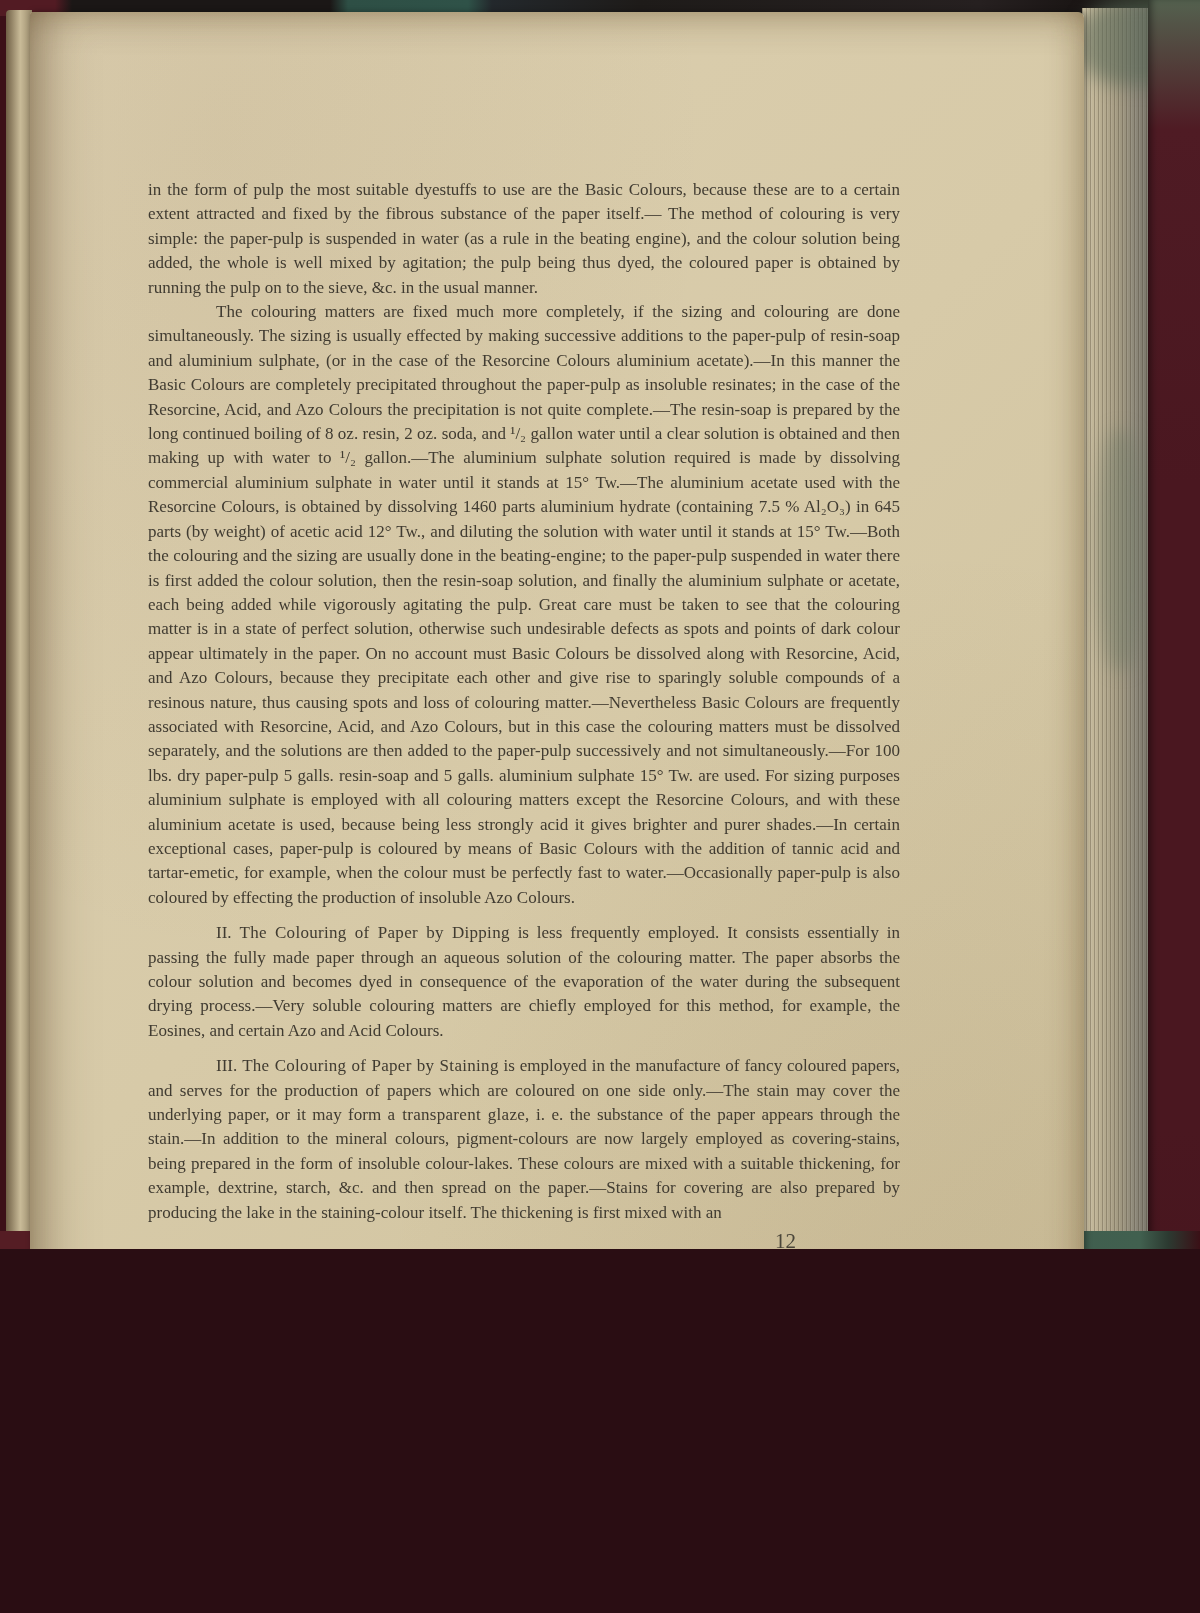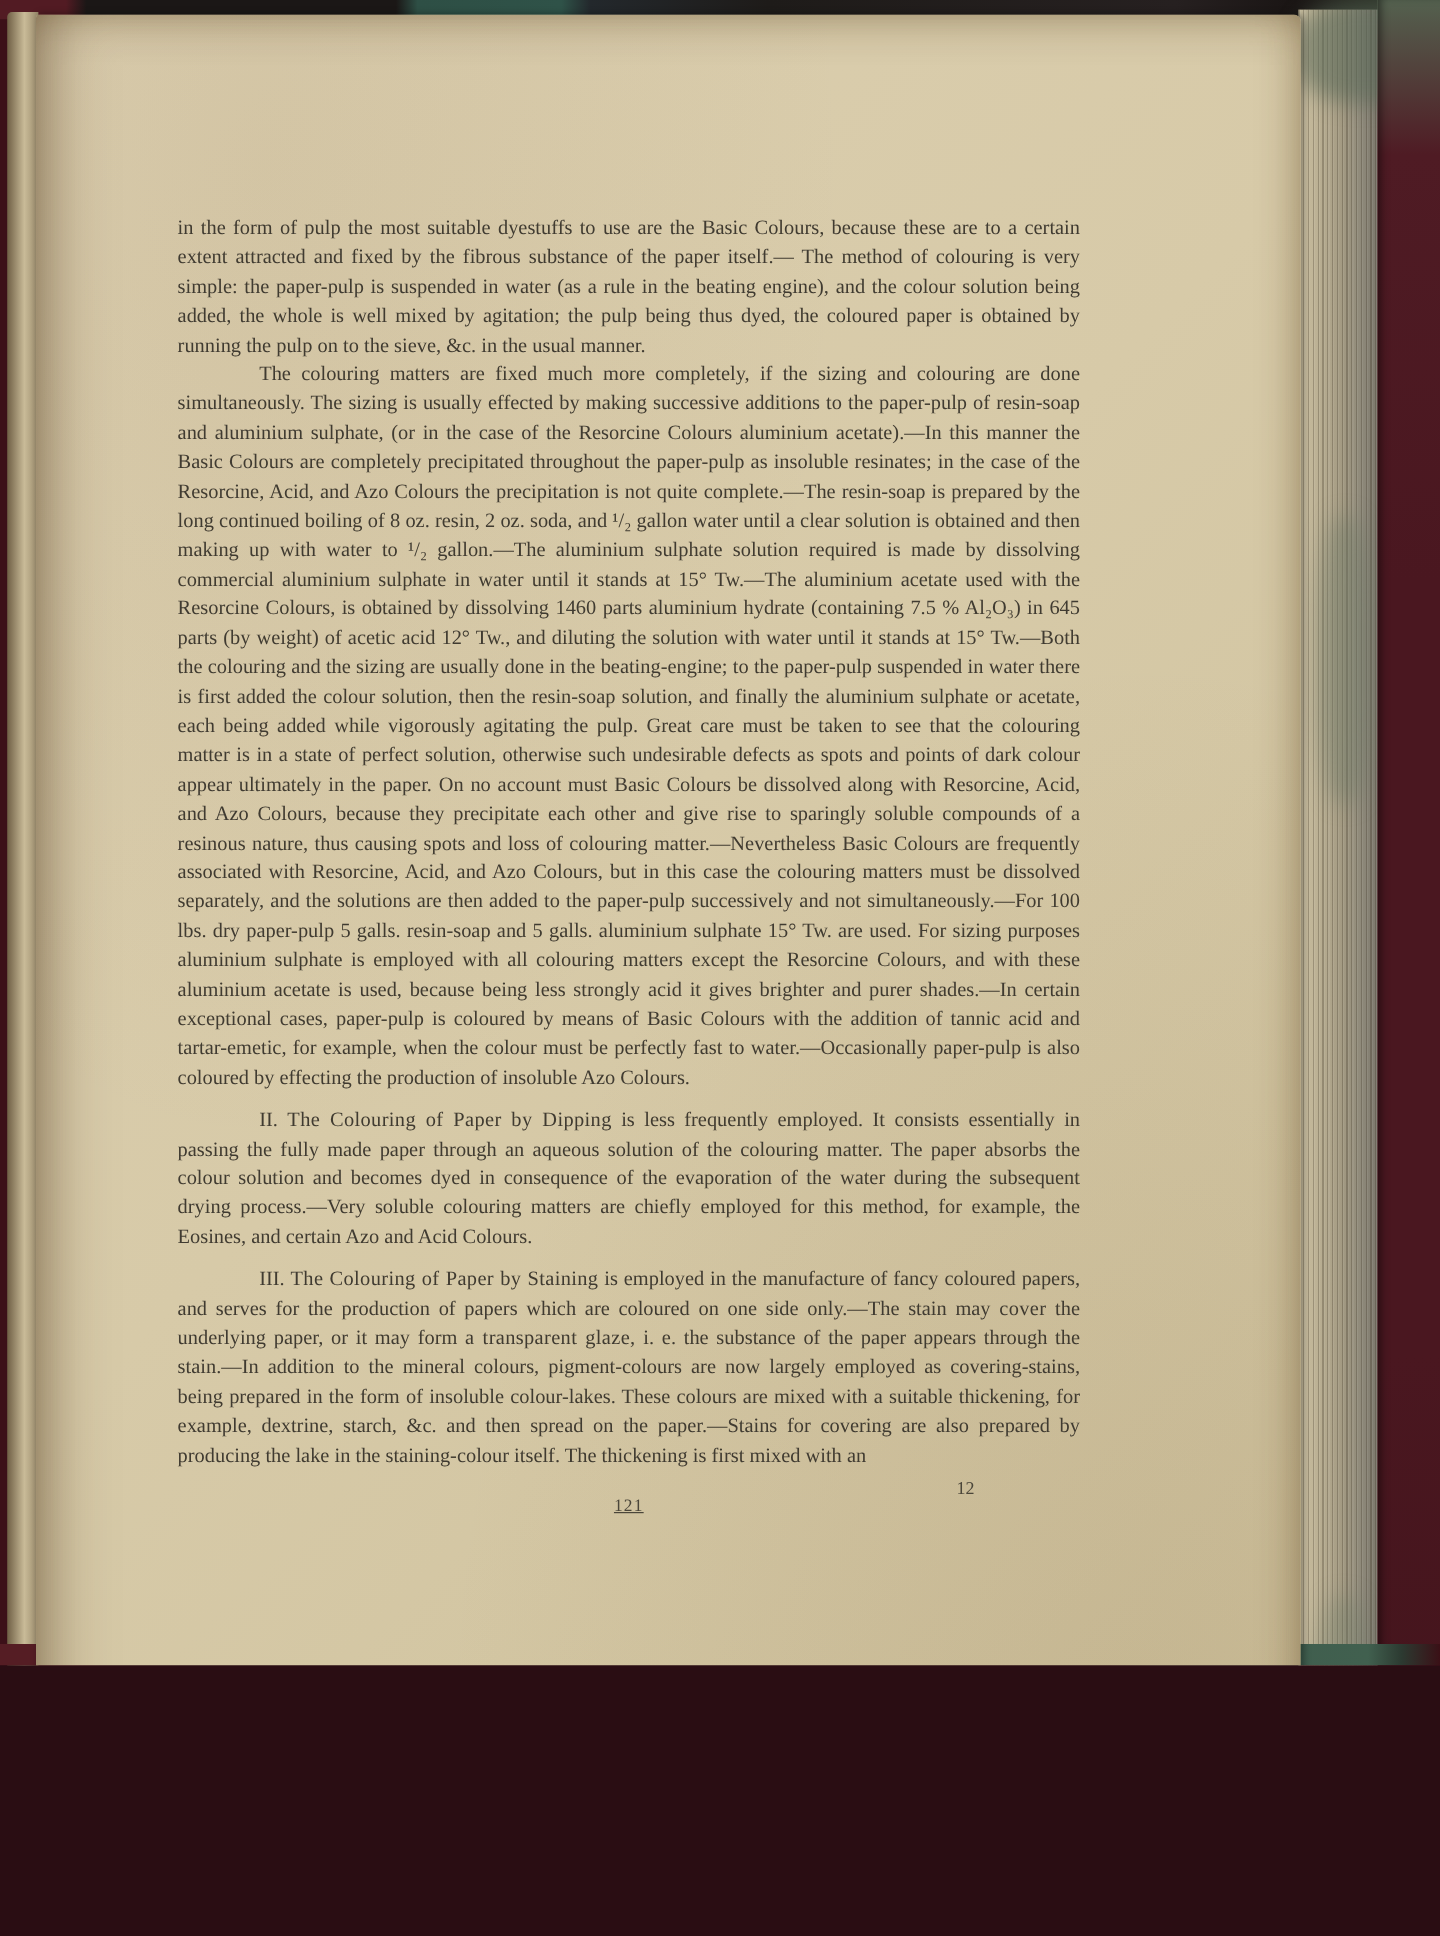--- a/index.html
+++ b/index.html
@@ -1,17 +1,17 @@
 <!DOCTYPE html>
 <html><head>
 <meta charset="utf-8">
 <style>
   html,body{margin:0;padding:0;background:#2a0d13;}
   .book{
-    position:relative;width:1200px;height:1388px;overflow:hidden;
+    position:relative;width:1200px;height:1249px;overflow:hidden;
     background:#3c1018;
     font-family:"Liberation Serif","DejaVu Serif",serif;
   }
   
   .edge-top{
     position:absolute;left:0;top:0;width:100%;height:16px;
     background:linear-gradient(90deg,
       #521b23 0px,#521b23 55px,#1b1716 72px,#1b1716 330px,
       #2e4f45 348px,#2f5248 468px,#23282c 492px,#1e1b19 640px,
       #262020 980px,#1a1514 1080px,#35402f 1200px);
@@ -65,21 +65,21 @@
   .text-block{
     position:absolute;left:118px;top:166px;width:752px;
     color:#403b31;font-size:17px;line-height:24.4px;text-align:justify;
   }
   .para{margin:0;text-indent:68px;}
   .para.continuation{text-indent:0;}
   .para.gap{margin-top:11px;}
   .b{font-weight:normal;letter-spacing:0.3px;}
   .footer{position:relative;margin-top:18px;height:36px;}
   .page-number{text-align:center;font-size:14.5px;color:#4b463a;letter-spacing:1px;text-decoration:underline;}
-  .signature-mark{position:absolute;right:88px;top:-14px;font-size:15px;color:#4b463a;}
+  .signature-mark{position:absolute;right:104px;top:-14px;font-size:21px;color:#4b463a;}
 </style>
 </head>
 <body>
 
 <div class="book">
 
   <div class="edge-top"></div>
   <div class="page-under-left"></div>
 
   <div class="page-stack-right">

